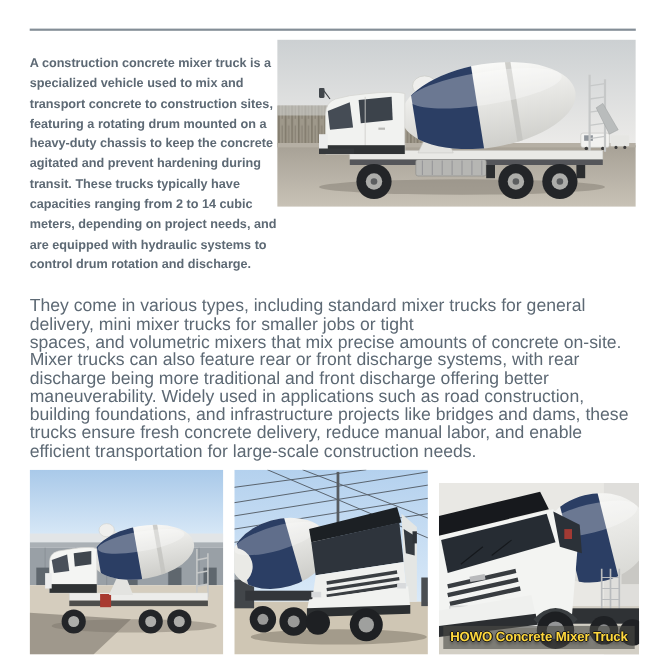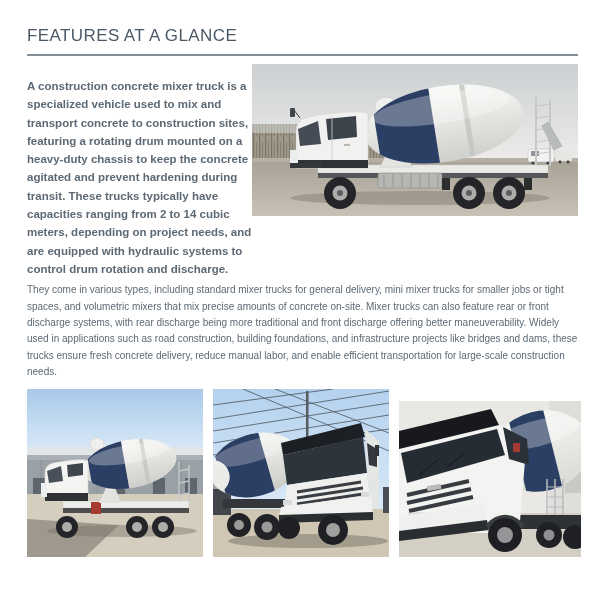--- a/index.html
+++ b/index.html
@@ -15,41 +15,40 @@
   }
   .rule{border:0;border-top:2px solid #848e97;margin:0;width:551px;}
   .top-section{display:flex;align-items:flex-start;margin-top:8px;font-weight:bold;}
   .intro-text{
     flex:0 0 225px;width:225px;padding-top:13px;
     font-size:11.5px;line-height:18.3px;color:#5d6974;
   }
   .main-photo{flex:0 0 326px;width:326px;height:152px;}
   .main-photo svg,.gallery-photo svg{display:block;}
   .details-text{
-    margin-top:4px;width:551px;
-    font-size:10px;line-height:16.4px;color:#5d6974;
+    margin-top:21px;width:551px;
+    font-size:16px;line-height:16.4px;color:#5d6974;
     white-space:pre-line;
   }
   .gallery{display:flex;align-items:flex-end;gap:10px;margin-top:8px;}
   .gallery figure{margin:0;position:relative;}
   .photo-caption{
     position:absolute;left:4px;right:4px;bottom:5px;height:21px;
     background:rgba(74,74,70,.62);
     display:flex;align-items:center;justify-content:center;
     color:#ffd83d;font-weight:bold;font-size:12px;letter-spacing:-.1px;
     white-space:nowrap;overflow:hidden;
     text-shadow:1px 0 #1a1a1a,-1px 0 #1a1a1a,0 1px #1a1a1a,0 -1px #1a1a1a,0 2px 3px rgba(0,0,0,.45);
   }
 </style>
 </head>
 <body>
 
 <div class="page">
 
-  <h1 class="page-title">FEATURES AT A GLANCE</h1>
   <hr class="rule">
 
   <div class="top-section">
     <div class="intro-text">A construction concrete mixer truck is a specialized vehicle used to mix and transport concrete to construction sites, featuring a rotating drum mounted on a heavy-duty chassis to keep the concrete agitated and prevent hardening during transit. These trucks typically have capacities ranging from 2 to 14 cubic meters, depending on project needs, and are equipped with hydraulic systems to control drum rotation and discharge.</div>
 
     <div class="main-photo">
 
       <svg width="326" height="152" viewBox="0 0 326 152">
         <defs>
           <linearGradient id="s1-sky" x1="0" y1="0" x2="0" y2="1">
@@ -321,16 +320,17 @@
           </g>
           <rect x="28" y="84" width="14" height="5" fill="#b9babc" transform="rotate(-10 35 86)"></rect>
           <rect x="10" y="112" width="16" height="8" fill="#e8e9e7" stroke="#b9bbbd" stroke-width=".6"></rect>
           <polygon points="0,116 84,102 88,120 0,132" fill="#eff0ee"></polygon>
           <polygon points="0,130 88,119 90,129 0,140" fill="#2b2e31"></polygon>
           <path d="M88,126 Q106,108 124,126" stroke="#3a3e41" stroke-width="6" fill="none"></path>
           <circle cx="106" cy="134" r="17" fill="#1d1f22"></circle>
             <circle cx="106" cy="134" r="8" fill="#949597"></circle>
         </g>
       </svg>
+      <figcaption class="photo-caption">HOWO Concrete Mixer Truck</figcaption>
     </figure>
 
   </div>
 </div>
 
 </body></html>

